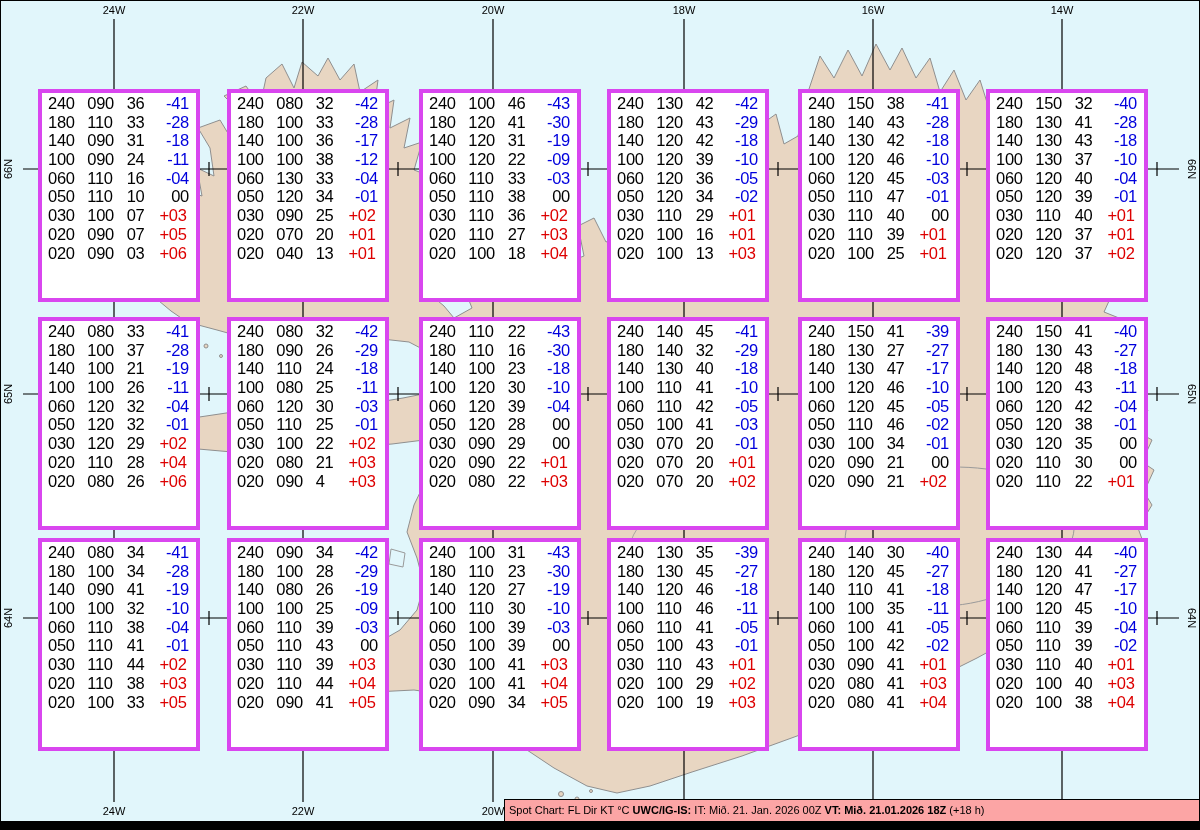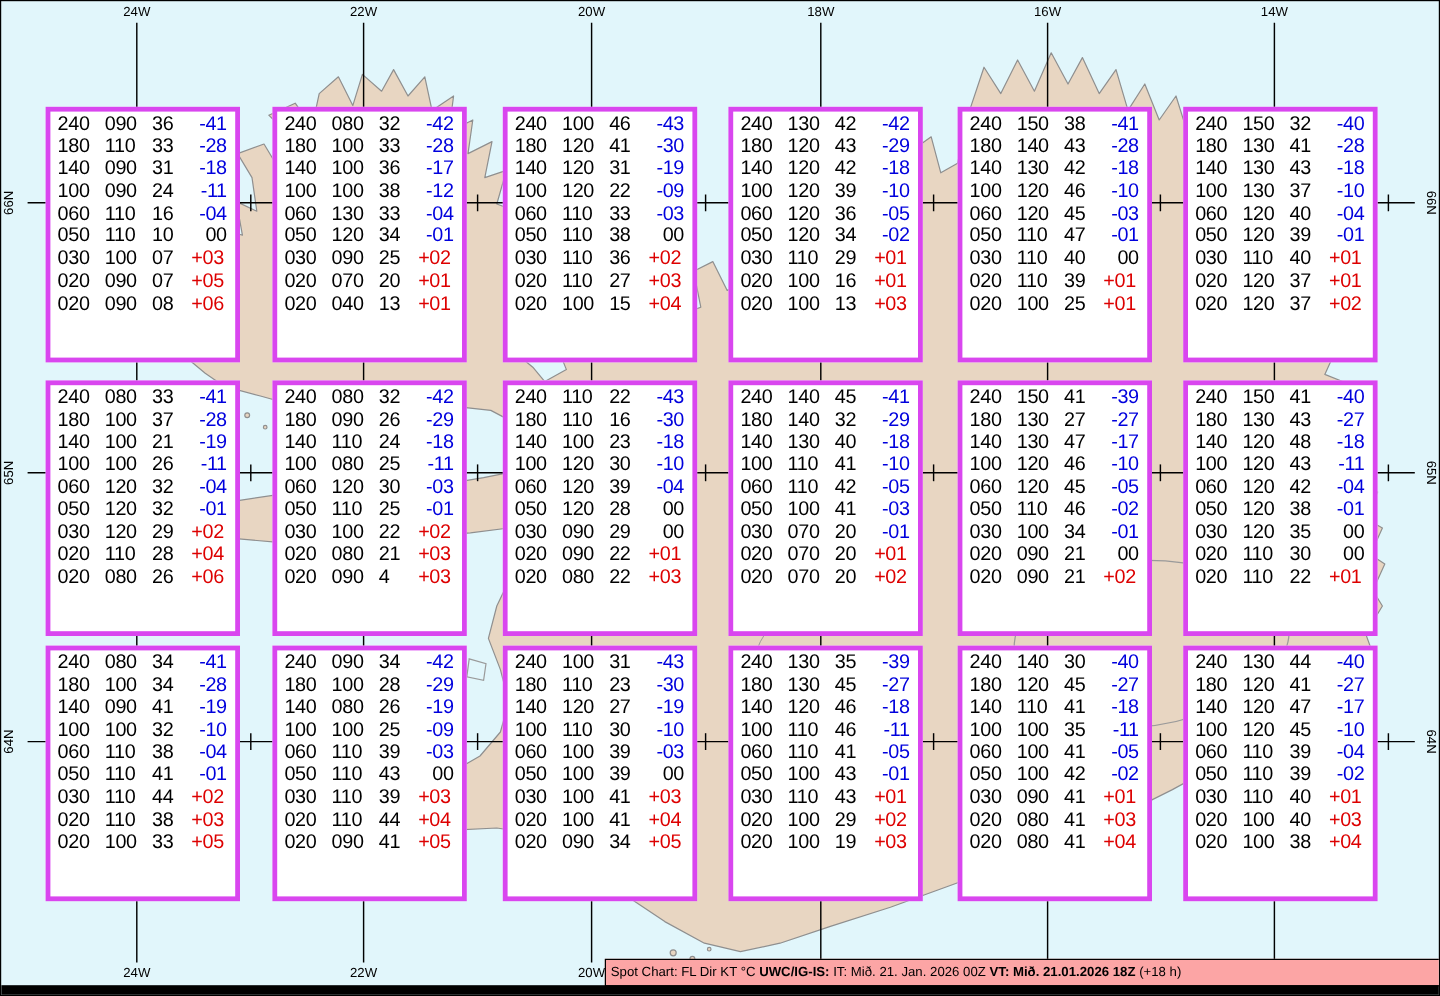--- a/index.html
+++ b/index.html
@@ -179,21 +179,21 @@
   <div id="boxes">
       <div class="spot-box" style="left: 37px; top: 88px;">
         <div class="spot-row"><span class="c-fl">240</span><span class="c-dir">090</span><span class="c-kt">36</span><span class="c-temp neg">-41</span></div>
         <div class="spot-row"><span class="c-fl">180</span><span class="c-dir">110</span><span class="c-kt">33</span><span class="c-temp neg">-28</span></div>
         <div class="spot-row"><span class="c-fl">140</span><span class="c-dir">090</span><span class="c-kt">31</span><span class="c-temp neg">-18</span></div>
         <div class="spot-row"><span class="c-fl">100</span><span class="c-dir">090</span><span class="c-kt">24</span><span class="c-temp neg">-11</span></div>
         <div class="spot-row"><span class="c-fl">060</span><span class="c-dir">110</span><span class="c-kt">16</span><span class="c-temp neg">-04</span></div>
         <div class="spot-row"><span class="c-fl">050</span><span class="c-dir">110</span><span class="c-kt">10</span><span class="c-temp zero">00</span></div>
         <div class="spot-row"><span class="c-fl">030</span><span class="c-dir">100</span><span class="c-kt">07</span><span class="c-temp pos">+03</span></div>
         <div class="spot-row"><span class="c-fl">020</span><span class="c-dir">090</span><span class="c-kt">07</span><span class="c-temp pos">+05</span></div>
-        <div class="spot-row"><span class="c-fl">020</span><span class="c-dir">090</span><span class="c-kt">08</span><span class="c-temp pos">+06</span></div>
+        <div class="spot-row"><span class="c-fl">020</span><span class="c-dir">090</span><span class="c-kt">03</span><span class="c-temp pos">+06</span></div>
       </div>
       <div class="spot-box" style="left: 226px; top: 88px;">
         <div class="spot-row"><span class="c-fl">240</span><span class="c-dir">080</span><span class="c-kt">32</span><span class="c-temp neg">-42</span></div>
         <div class="spot-row"><span class="c-fl">180</span><span class="c-dir">100</span><span class="c-kt">33</span><span class="c-temp neg">-28</span></div>
         <div class="spot-row"><span class="c-fl">140</span><span class="c-dir">100</span><span class="c-kt">36</span><span class="c-temp neg">-17</span></div>
         <div class="spot-row"><span class="c-fl">100</span><span class="c-dir">100</span><span class="c-kt">38</span><span class="c-temp neg">-12</span></div>
         <div class="spot-row"><span class="c-fl">060</span><span class="c-dir">130</span><span class="c-kt">33</span><span class="c-temp neg">-04</span></div>
         <div class="spot-row"><span class="c-fl">050</span><span class="c-dir">120</span><span class="c-kt">34</span><span class="c-temp neg">-01</span></div>
         <div class="spot-row"><span class="c-fl">030</span><span class="c-dir">090</span><span class="c-kt">25</span><span class="c-temp pos">+02</span></div>
         <div class="spot-row"><span class="c-fl">020</span><span class="c-dir">070</span><span class="c-kt">20</span><span class="c-temp pos">+01</span></div>
@@ -201,21 +201,21 @@
       </div>
       <div class="spot-box" style="left: 418px; top: 88px;">
         <div class="spot-row"><span class="c-fl">240</span><span class="c-dir">100</span><span class="c-kt">46</span><span class="c-temp neg">-43</span></div>
         <div class="spot-row"><span class="c-fl">180</span><span class="c-dir">120</span><span class="c-kt">41</span><span class="c-temp neg">-30</span></div>
         <div class="spot-row"><span class="c-fl">140</span><span class="c-dir">120</span><span class="c-kt">31</span><span class="c-temp neg">-19</span></div>
         <div class="spot-row"><span class="c-fl">100</span><span class="c-dir">120</span><span class="c-kt">22</span><span class="c-temp neg">-09</span></div>
         <div class="spot-row"><span class="c-fl">060</span><span class="c-dir">110</span><span class="c-kt">33</span><span class="c-temp neg">-03</span></div>
         <div class="spot-row"><span class="c-fl">050</span><span class="c-dir">110</span><span class="c-kt">38</span><span class="c-temp zero">00</span></div>
         <div class="spot-row"><span class="c-fl">030</span><span class="c-dir">110</span><span class="c-kt">36</span><span class="c-temp pos">+02</span></div>
         <div class="spot-row"><span class="c-fl">020</span><span class="c-dir">110</span><span class="c-kt">27</span><span class="c-temp pos">+03</span></div>
-        <div class="spot-row"><span class="c-fl">020</span><span class="c-dir">100</span><span class="c-kt">15</span><span class="c-temp pos">+04</span></div>
+        <div class="spot-row"><span class="c-fl">020</span><span class="c-dir">100</span><span class="c-kt">18</span><span class="c-temp pos">+04</span></div>
       </div>
       <div class="spot-box" style="left: 606px; top: 88px;">
         <div class="spot-row"><span class="c-fl">240</span><span class="c-dir">130</span><span class="c-kt">42</span><span class="c-temp neg">-42</span></div>
         <div class="spot-row"><span class="c-fl">180</span><span class="c-dir">120</span><span class="c-kt">43</span><span class="c-temp neg">-29</span></div>
         <div class="spot-row"><span class="c-fl">140</span><span class="c-dir">120</span><span class="c-kt">42</span><span class="c-temp neg">-18</span></div>
         <div class="spot-row"><span class="c-fl">100</span><span class="c-dir">120</span><span class="c-kt">39</span><span class="c-temp neg">-10</span></div>
         <div class="spot-row"><span class="c-fl">060</span><span class="c-dir">120</span><span class="c-kt">36</span><span class="c-temp neg">-05</span></div>
         <div class="spot-row"><span class="c-fl">050</span><span class="c-dir">120</span><span class="c-kt">34</span><span class="c-temp neg">-02</span></div>
         <div class="spot-row"><span class="c-fl">030</span><span class="c-dir">110</span><span class="c-kt">29</span><span class="c-temp pos">+01</span></div>
         <div class="spot-row"><span class="c-fl">020</span><span class="c-dir">100</span><span class="c-kt">16</span><span class="c-temp pos">+01</span></div>

